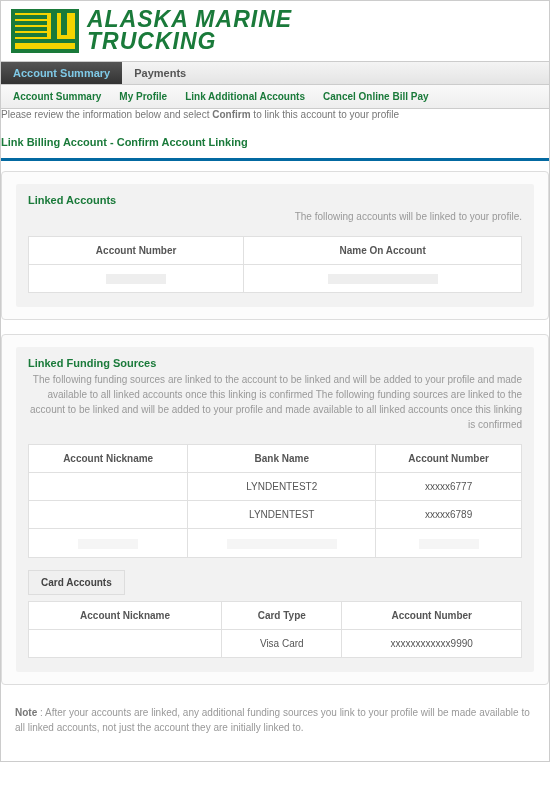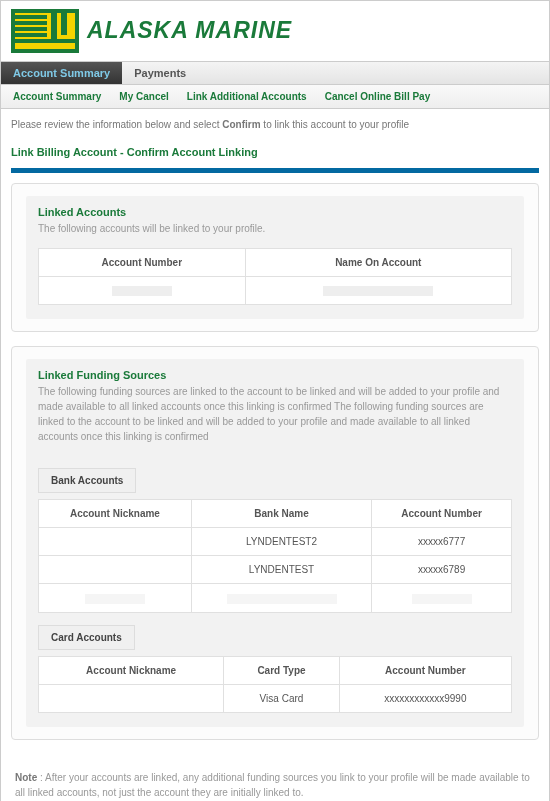--- a/index.html
+++ b/index.html
@@ -6,27 +6,27 @@
   body { font-family: Arial, sans-serif; font-size: 11px; color: #444; background: #fff; width: 550px; }
   .page { border: 1px solid #ccc; }
   .header { padding: 8px 10px; display: flex; align-items: center; gap: 8px; }
   .logo-mark { display: flex; align-items: center; }
   .logo-text { font-size: 23px; font-weight: bold; font-style: italic; color: #1a7a3a; line-height: 0.95; letter-spacing: 1px; }
   .main-tabs { display: flex; background: linear-gradient(#f4f4f4, #e4e4e4); border-top: 1px solid #ccc; border-bottom: 1px solid #ccc; }
   .main-tab { padding: 5px 12px; font-size: 11px; font-weight: bold; color: #555; }
   .main-tab.active { background: linear-gradient(#555, #333); color: #7fc9e6; }
   .sub-nav { display: flex; gap: 18px; padding: 6px 12px; background: linear-gradient(#f9f9f9, #eee); border-bottom: 1px solid #ccc; }
   .sub-nav-item { color: #1a7a3a; font-weight: bold; font-size: 10px; }
-  .content { padding: 10px; }
+  .content { padding: 0; }
   .instruction { color: #777; font-size: 10px; margin-bottom: 10px; }
-  .page-title { color: #1a7a3a; font-weight: bold; font-size: 11px; padding: 6px 0 10px 0; border-bottom: 5px solid #0369a1; margin-bottom: 10px; }
+  .page-title { color: #1a7a3a; font-weight: bold; font-size: 11px; padding: 6px 0 10px 0; border-bottom: 3px solid #0369a1; margin-bottom: 10px; }
   .panel { border: 1px solid #ddd; border-radius: 4px; padding: 12px 14px; margin-bottom: 14px; background: #fcfcfc; }
   .panel-inner { background: #f2f2f2; padding: 10px 12px 14px 12px; border-radius: 2px; }
   .panel-heading { color: #1a7a3a; font-weight: bold; font-size: 11px; margin-bottom: 3px; }
-  .panel-desc { color: #999; font-size: 10px; line-height: 1.5; margin-bottom: 12px; }
+  .panel-desc { color: #999; font-size: 10px; line-height: 1.5; margin-bottom: 12px; text-align: right; }
   table { width: 100%; border-collapse: collapse; background: #fff; font-size: 10px; color: #555; }
   th, td { border: 1px solid #e0e0e0; padding: 8px 10px; text-align: center; }
   th { font-weight: bold; background: #fff; }
   .redacted { display: inline-block; background: #eee; height: 10px; width: 60px; vertical-align: middle; }
   .redacted.wider { width: 110px; }
   .redacted.light { background: #f5f5f5; }
   .section-tab { display: inline-block; background: #f0f0f0; border: 1px solid #ddd; padding: 6px 12px; font-weight: bold; font-size: 10px; margin: 12px 0 6px 0; color: #444; }
   .notes { padding: 6px 14px 14px 14px; color: #999; font-size: 10px; line-height: 1.5; }
   .notes p { margin-bottom: 12px; }
   .bold { font-weight: bold; color: #777; }
@@ -46,31 +46,32 @@
           <rect x="4" y="18" width="32" height="4"></rect>
           <rect x="4" y="24" width="32" height="4"></rect>
           <rect x="4" y="30" width="60" height="4"></rect>
           <rect x="40" y="4" width="6" height="30"></rect>
           <rect x="50" y="4" width="6" height="22"></rect>
         </g>
       </svg>
     </div>
     <div class="logo-text">
       <div>ALASKA MARINE</div>
+      <div>TRUCKING</div>
     </div>
   </div>
 
   <div class="main-tabs">
     <div class="main-tab active">Account Summary</div>
     <div class="main-tab">Payments</div>
   </div>
 
   <div class="sub-nav">
     <span class="sub-nav-item">Account Summary</span>
-    <span class="sub-nav-item">My Cancel</span>
+    <span class="sub-nav-item">My Profile</span>
     <span class="sub-nav-item">Link Additional Accounts</span>
     <span class="sub-nav-item">Cancel Online Bill Pay</span>
   </div>
 
   <div class="content">
     <div class="instruction">
       <span>Please review the information below and select </span><span class="bold">Confirm</span><span> to link this account to your profile</span>
     </div>
 
     <div class="page-title">Link Billing Account - Confirm Account Linking</div>
@@ -92,21 +93,20 @@
         </tbody>
           </table>
       </div>
     </div>
 
     <div class="panel">
       <div class="panel-inner">
         <div class="panel-heading">Linked Funding Sources</div>
         <div class="panel-desc">The following funding sources are linked to the account to be linked and will be added to your profile and made available to all linked accounts once this linking is confirmed The following funding sources are linked to the account to be linked and will be added to your profile and made available to all linked accounts once this linking is confirmed</div>
 
-        <div class="section-tab">Bank Accounts</div>
         <table>
           <tbody>
               <tr>
             <th>Account Nickname</th>
             <th>Bank Name</th>
             <th>Account Number</th>
           </tr>
           <tr>
             <td></td>
             <td>LYNDENTEST2</td>

